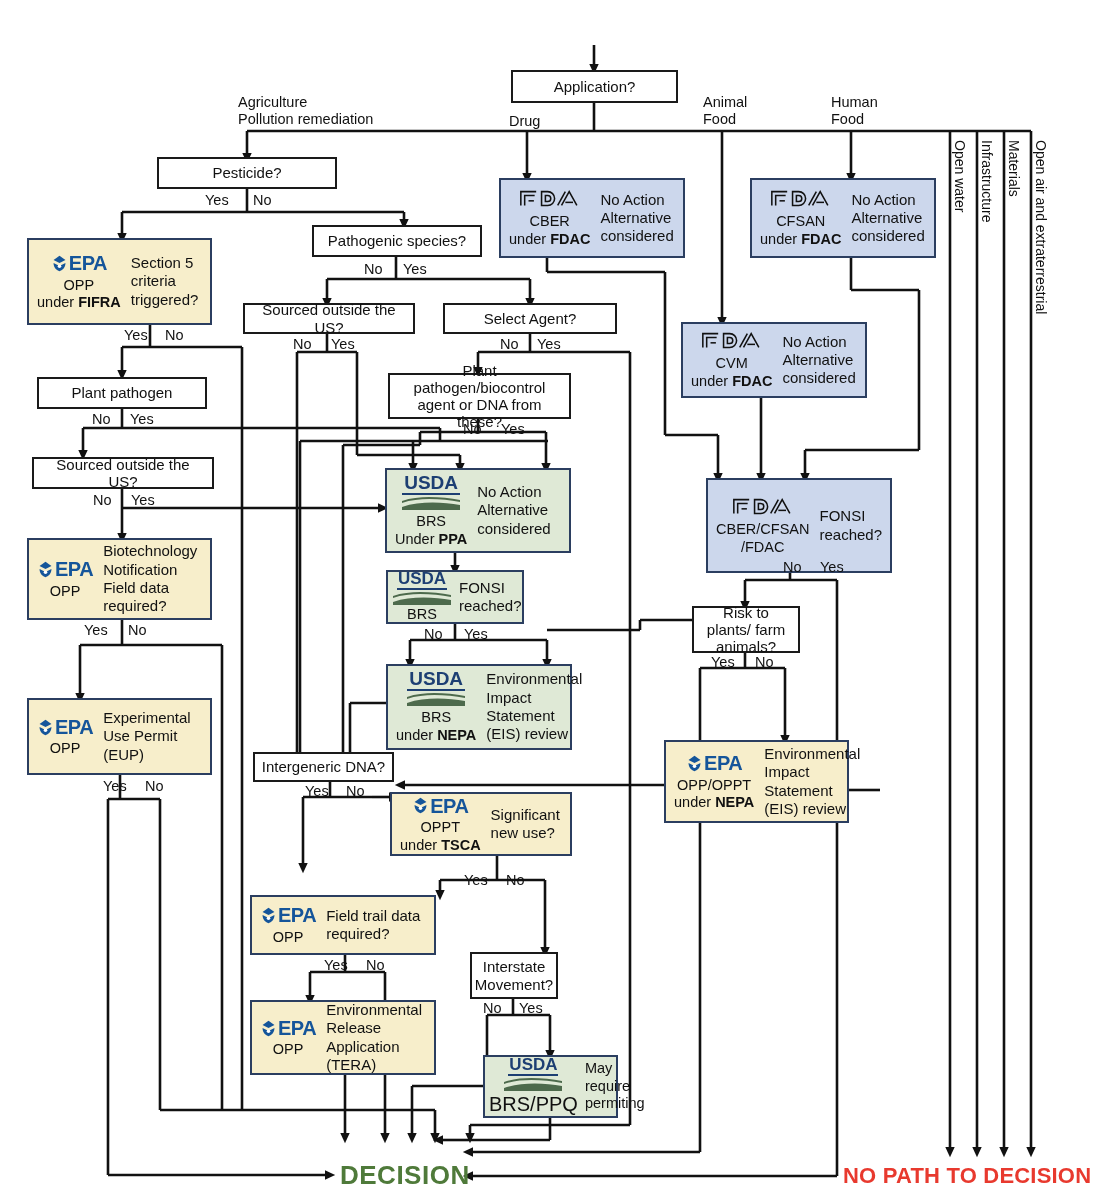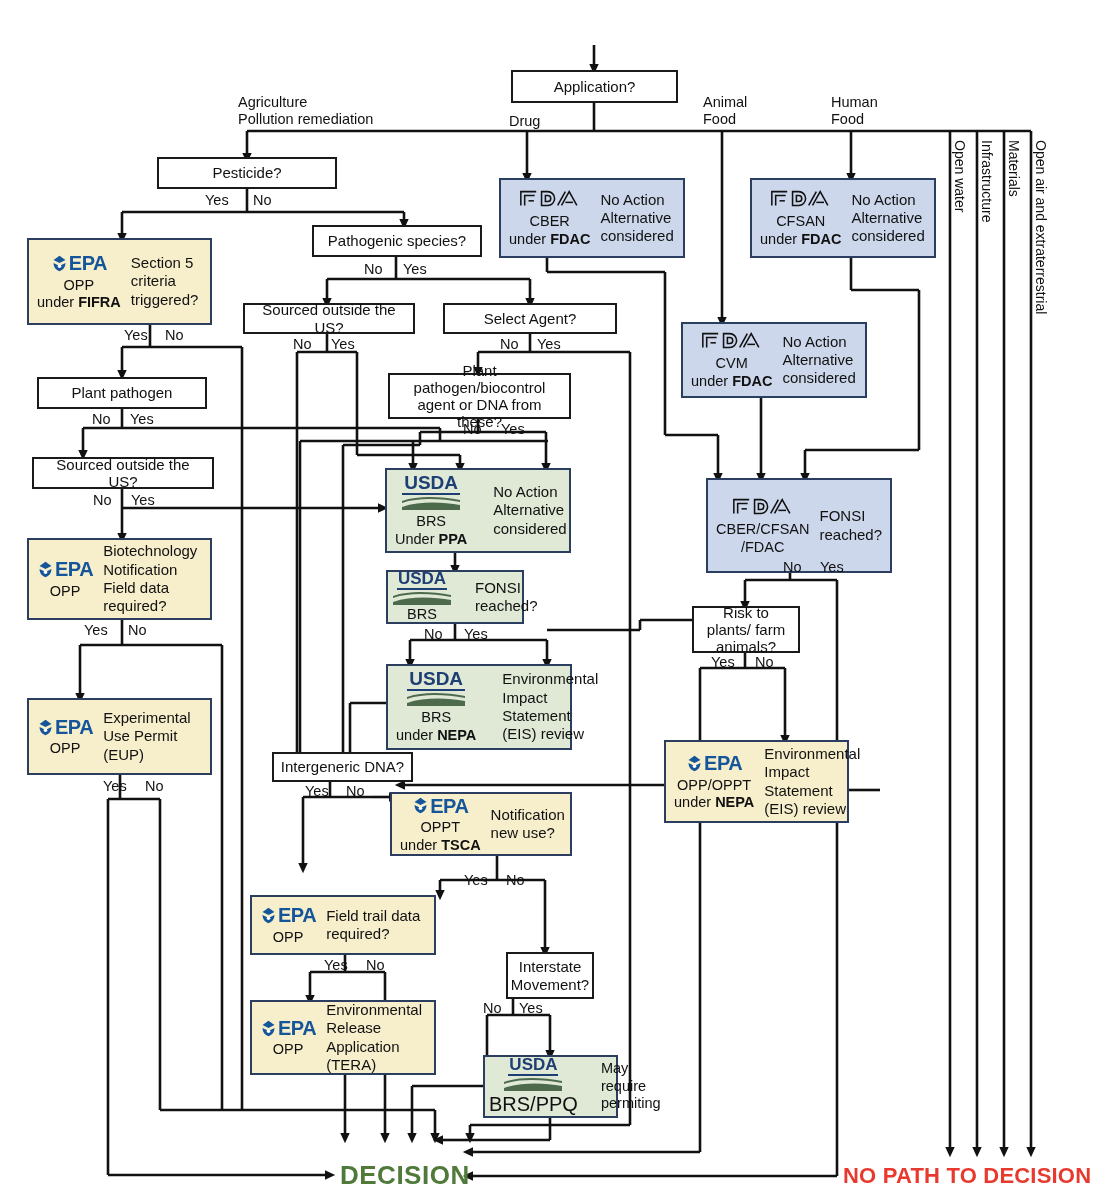--- a/index.html
+++ b/index.html
@@ -9,21 +9,21 @@
   svg.wires{position:absolute;left:0;top:0;width:1095px;height:1200px;pointer-events:none;}
 
   .node{position:absolute;box-sizing:border-box;background:#fff;border:2px solid #1a1a1a;
         display:flex;align-items:center;justify-content:center;text-align:center;
         font-size:15px;color:#111;line-height:1.15;padding:2px 6px;}
 
   .agency{position:absolute;box-sizing:border-box;border:2px solid #2b3e60;
           display:flex;align-items:center;font-size:15px;color:#111;line-height:1.22;}
   .agency.epa{background:#f7eecb;}
   .agency.fda{background:#ccd7ec;}
-  .agency.usda{background:#dfe9d6;gap:16px;}
+  .agency.usda{background:#dfe9d6;}
   .agency .left{flex:0 0 auto;display:flex;flex-direction:column;align-items:center;
                 justify-content:center;padding:3px 6px 3px 8px;text-align:center;white-space:nowrap;}
   .agency .right{flex:1 1 auto;padding:3px 8px 3px 4px;text-align:left;}
   .agency .sub{font-size:14.5px;}
   .agency .sub b{font-weight:bold;}
 
   
   .epalogo{display:flex;align-items:center;justify-content:center;gap:1px;margin-bottom:1px;}
   .epalogo .mark{width:17px;height:17px;position:relative;display:inline-block;}
   .epalogo .word{font-weight:bold;font-size:20px;color:#15559a;letter-spacing:-0.5px;}
@@ -254,25 +254,25 @@
   </div>
 
   <div class="node" style="left:388px;top:373px;width:183px;height:46px;">
     <span>Plant pathogen/biocontrol agent or DNA from these?</span>
   </div>
 
   <div class="node" style="left:692px;top:606px;width:108px;height:47px;">
     <span>Risk to plants/ farm animals?</span>
   </div>
 
-  <div class="node" style="left:272px;top:752px;width:141px;height:30px;">
+  <div class="node" style="left:253px;top:752px;width:141px;height:30px;">
     <span>Intergeneric DNA?</span>
   </div>
 
-  <div class="node" style="left:470px;top:952px;width:88px;height:47px;margin-left:36px;">
+  <div class="node" style="left:470px;top:952px;width:88px;height:47px;">
     <span>Interstate Movement?</span>
   </div>
 
   <div class="agency epa" style="left:27px;top:238px;width:185px;height:87px;">
     <div class="left">
       <span class="epalogo">
         <span class="mark">
           <svg viewBox="0 0 20 20" width="17" height="17">
               <path d="M10 1 L17 6 L10 9.5 L3 6 Z" fill="#15559a"></path>
               <path d="M3 9.5 C3 15, 7 18.5, 10 19 C13 18.5, 17 15, 17 9.5 L10 13 Z" fill="#15559a"></path>
@@ -482,21 +482,21 @@
               <path d="M10 1 L17 6 L10 9.5 L3 6 Z" fill="#15559a"></path>
               <path d="M3 9.5 C3 15, 7 18.5, 10 19 C13 18.5, 17 15, 17 9.5 L10 13 Z" fill="#15559a"></path>
               <circle cx="10" cy="13.2" r="2.1" fill="#fff"></circle>
             </svg>
         </span>
         <span class="word">EPA</span>
       </span>
       <span class="sub">OPPT</span>
       <span class="sub"><span>under </span><b>TSCA</b></span>
     </div>
-    <div class="right">Notification new use?</div>
+    <div class="right">Significant new use?</div>
   </div>
 
   <div class="agency epa" style="left:250px;top:895px;width:186px;height:60px;">
     <div class="left">
       <span class="epalogo">
         <span class="mark">
           <svg viewBox="0 0 20 20" width="17" height="17">
               <path d="M10 1 L17 6 L10 9.5 L3 6 Z" fill="#15559a"></path>
               <path d="M3 9.5 C3 15, 7 18.5, 10 19 C13 18.5, 17 15, 17 9.5 L10 13 Z" fill="#15559a"></path>
               <circle cx="10" cy="13.2" r="2.1" fill="#fff"></circle>

